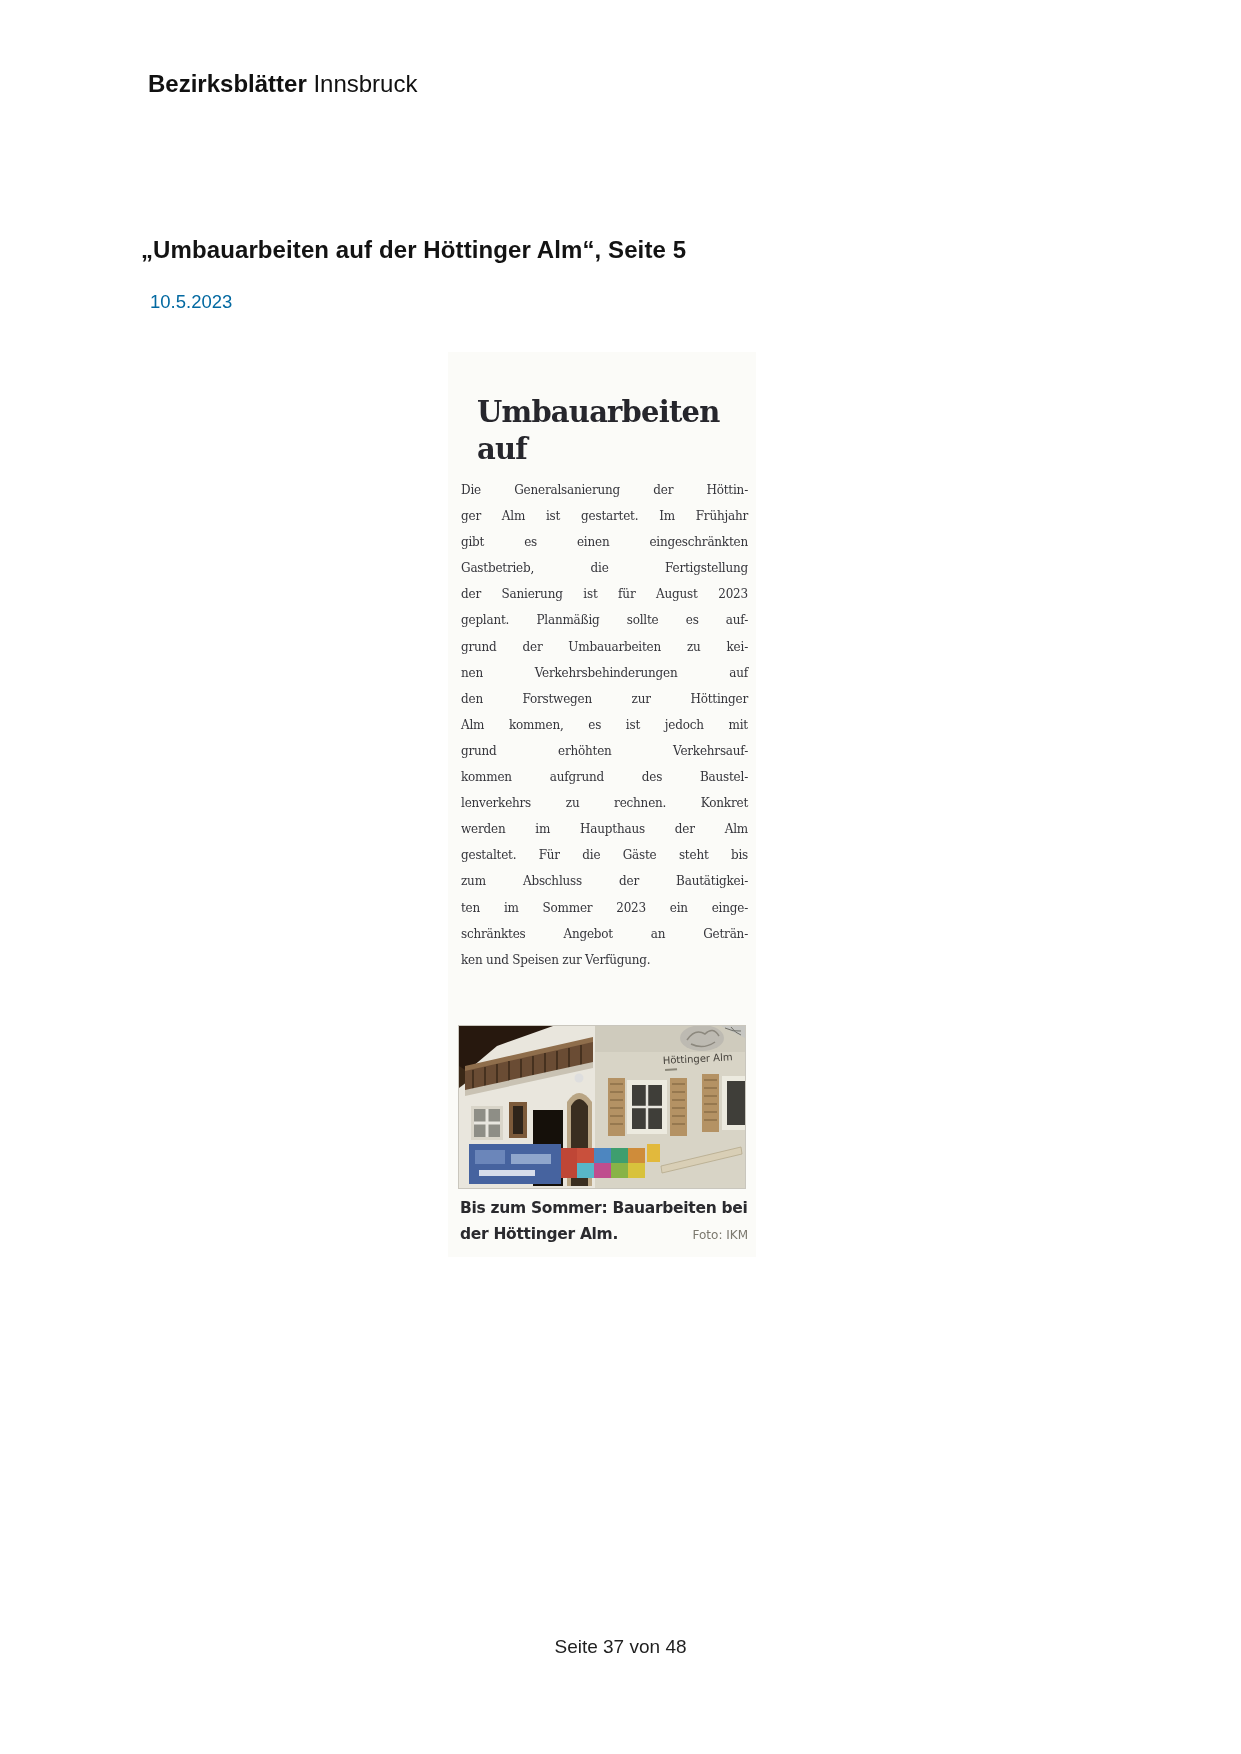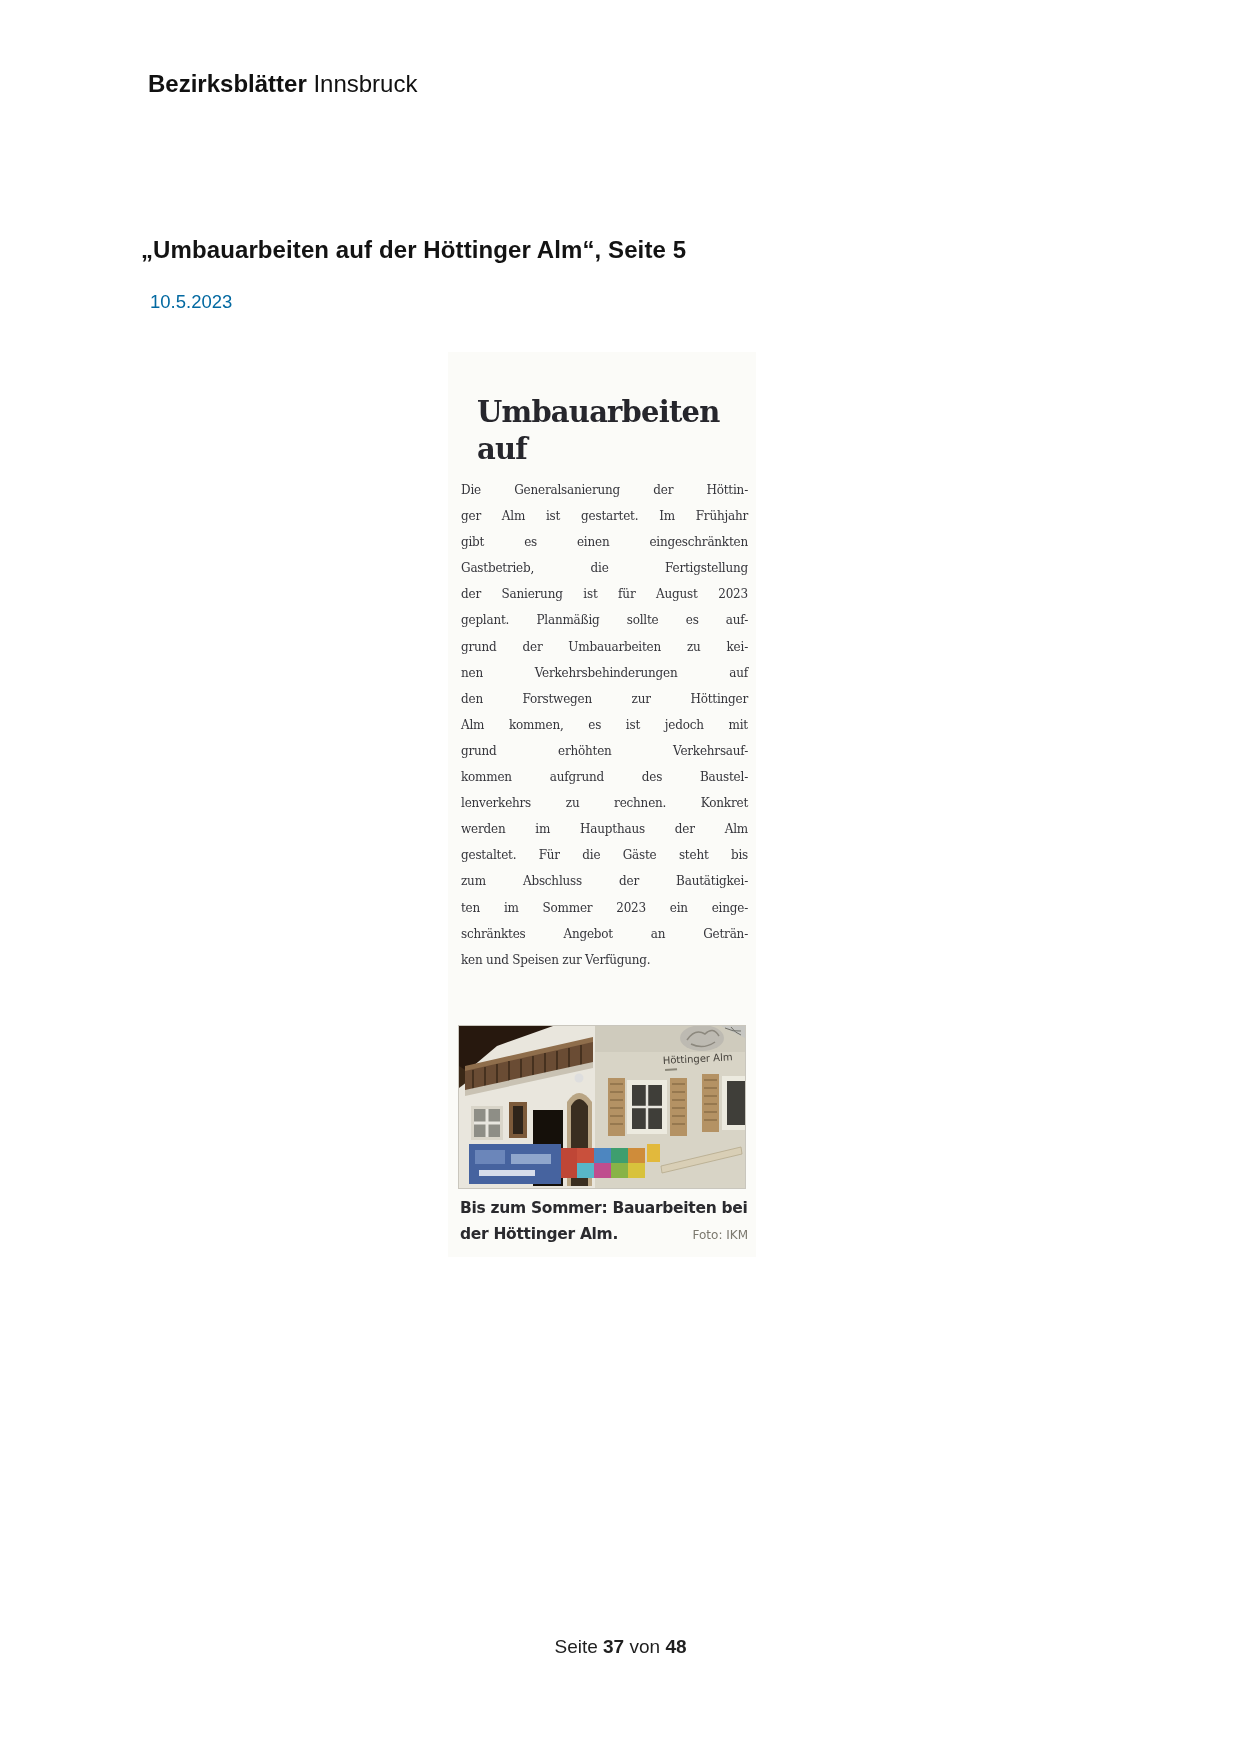--- a/index.html
+++ b/index.html
@@ -68,21 +68,21 @@
   .photo-credit{
     font-family:"DejaVu Sans", sans-serif;font-weight:400;
     font-size:12px;color:#7b786e;letter-spacing:0;
   }
 
   
   .page-footer{
     position:absolute;left:0;top:1636px;width:1241px;
     text-align:center;font-size:19px;color:#1f1f1f;
   }
-  .page-footer b{font-weight:700;}
+  .page-footer b{font-weight:400;}
 </style>
 </head>
 <body>
 
 <div class="sheet">
 
   <div class="masthead">
     <span class="pub-name">Bezirksblätter</span>
     <span class="pub-edition">Innsbruck</span>
   </div>

